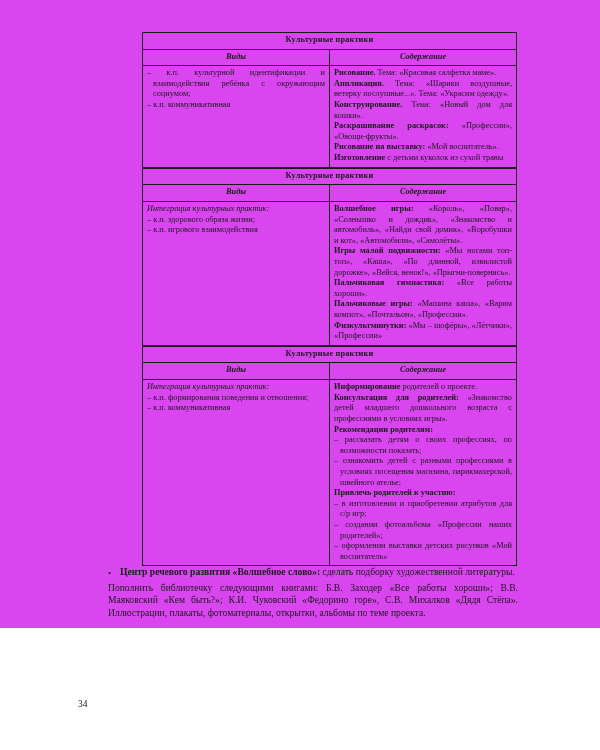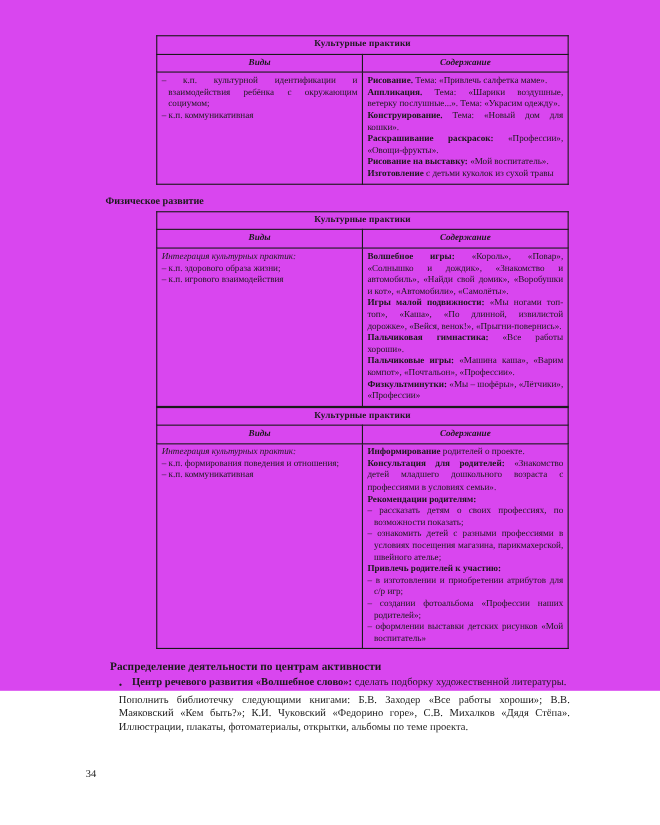--- a/index.html
+++ b/index.html
@@ -157,32 +157,31 @@
         <td class="col-head col-soderj">Содержание</td>
       </tr>
       <tr>
         <td class="cell-vidy">
           <ul>
             <li>– к.п. культурной идентификации и взаимодействия ребёнка с окружающим социумом;</li>
             <li>– к.п. коммуникативная</li>
           </ul>
         </td>
         <td class="cell-soderj">
-          <p><b>Рисование.</b><span> Тема: «Привлечь салфетка маме».</span></p>
+          <p><b>Рисование.</b><span> Тема: «Красивая салфетка маме».</span></p>
           <p><b>Аппликация.</b><span> Тема: «Шарики воздушные, ветерку послушные...». Тема: «Украсим одежду».</span></p>
           <p><b>Конструирование.</b><span> Тема: «Новый дом для кошки».</span></p>
           <p><b>Раскрашивание раскрасок:</b><span> «Профессии», «Овощи-фрукты».</span></p>
           <p><b>Рисование на выставку:</b><span> «Мой воспитатель».</span></p>
           <p><b>Изготовление</b><span> с детьми куколок из сухой травы</span></p>
         </td>
       </tr>
     </tbody>
       </table>
 
-    <div class="sect-head">Физическое развитие</div>
 
     <table class="prac-table">
       <tbody>
           <tr>
         <td class="tbl-title" colspan="2">Культурные практики</td>
       </tr>
       <tr>
         <td class="col-head col-vidy">Виды</td>
         <td class="col-head col-soderj">Содержание</td>
       </tr>
@@ -218,34 +217,33 @@
       <tr>
         <td class="cell-vidy">
           <div>Интеграция культурных практик:</div>
           <ul>
             <li>– к.п. формирования поведения и отношения;</li>
             <li>– к.п. коммуникативная</li>
           </ul>
         </td>
         <td class="cell-soderj">
           <p><b>Информирование</b><span> родителей о проекте.</span></p>
-          <p><b>Консультация для родителей:</b><span> «Знакомство детей младшего дошкольного возраста с профессиями в условиях семьи».</span></p>
+          <p><b>Консультация для родителей:</b><span> «Знакомство детей младшего дошкольного возраста с профессиями в условиях игры».</span></p>
           <p><b>Рекомендации родителям:</b><span></span></p>
           <p class="dash">– рассказать детям о своих профессиях, по возможности показать;</p>
           <p class="dash">– ознакомить детей с разными профессиями в условиях посещения магазина, парикмахерской, швейного ателье;</p>
           <p><b>Привлечь родителей к участию:</b><span></span></p>
           <p class="dash">– в изготовлении и приобретении атрибутов для с/р игр;</p>
           <p class="dash">– создании фотоальбома «Профессии наших родителей»;</p>
           <p class="dash">– оформлении выставки детских рисунков «Мой воспитатель»</p>
         </td>
       </tr>
     </tbody>
       </table>
 
-    <div class="block-head">Распределение деятельности по центрам активности</div>
 
     <div class="bullet-row">
       <div class="bullet-dot">•</div>
       <div class="bullet-text">
         <span>Центр речевого развития «Волшебное слово»:</span><span class="norm"> сделать подборку художественной литературы.</span>
       </div>
     </div>
 
     <div class="para indent">Пополнить библиотечку следующими книгами: Б.В. Заходер «Все работы хороши»; В.В. Маяковский «Кем быть?»; К.И. Чуковский «Федорино горе», С.В. Михалков «Дядя Стёпа». Иллюстрации, плакаты, фотоматериалы, открытки, альбомы по теме проекта.</div>
   </div>

